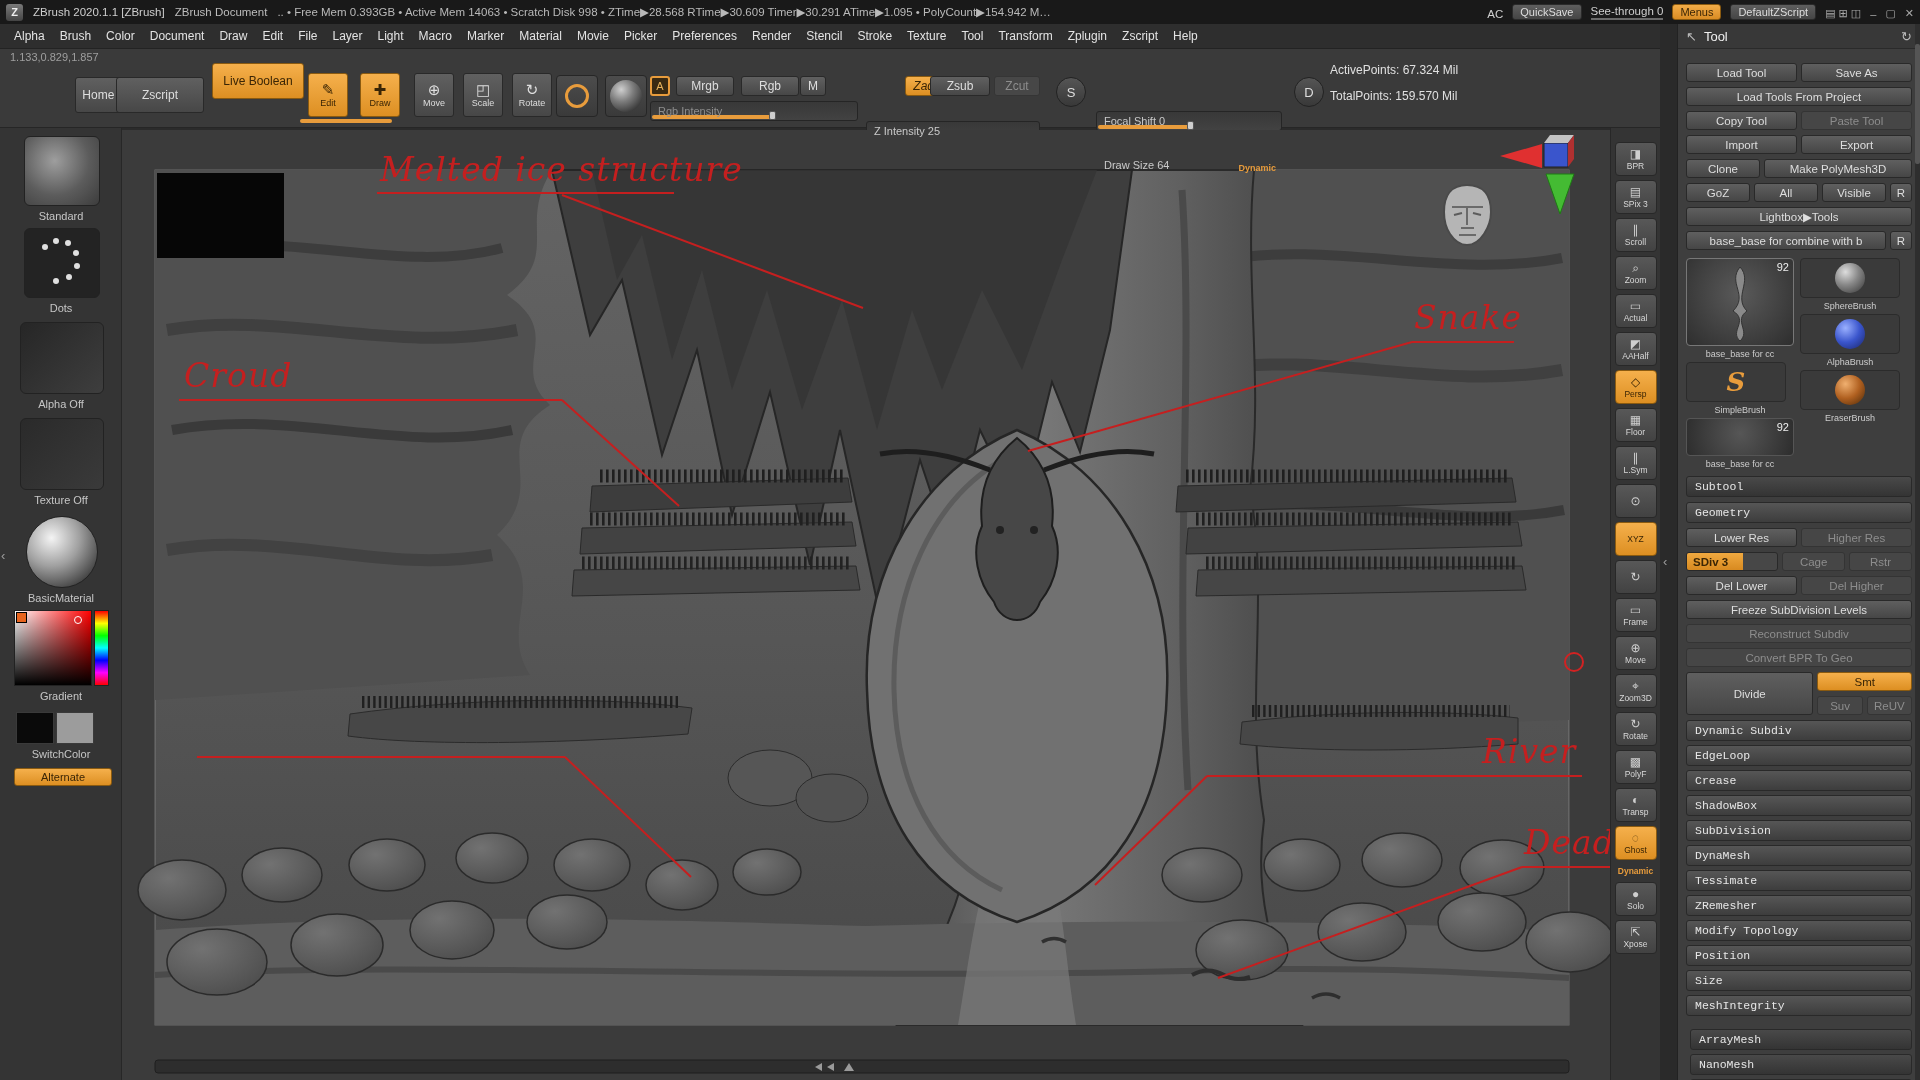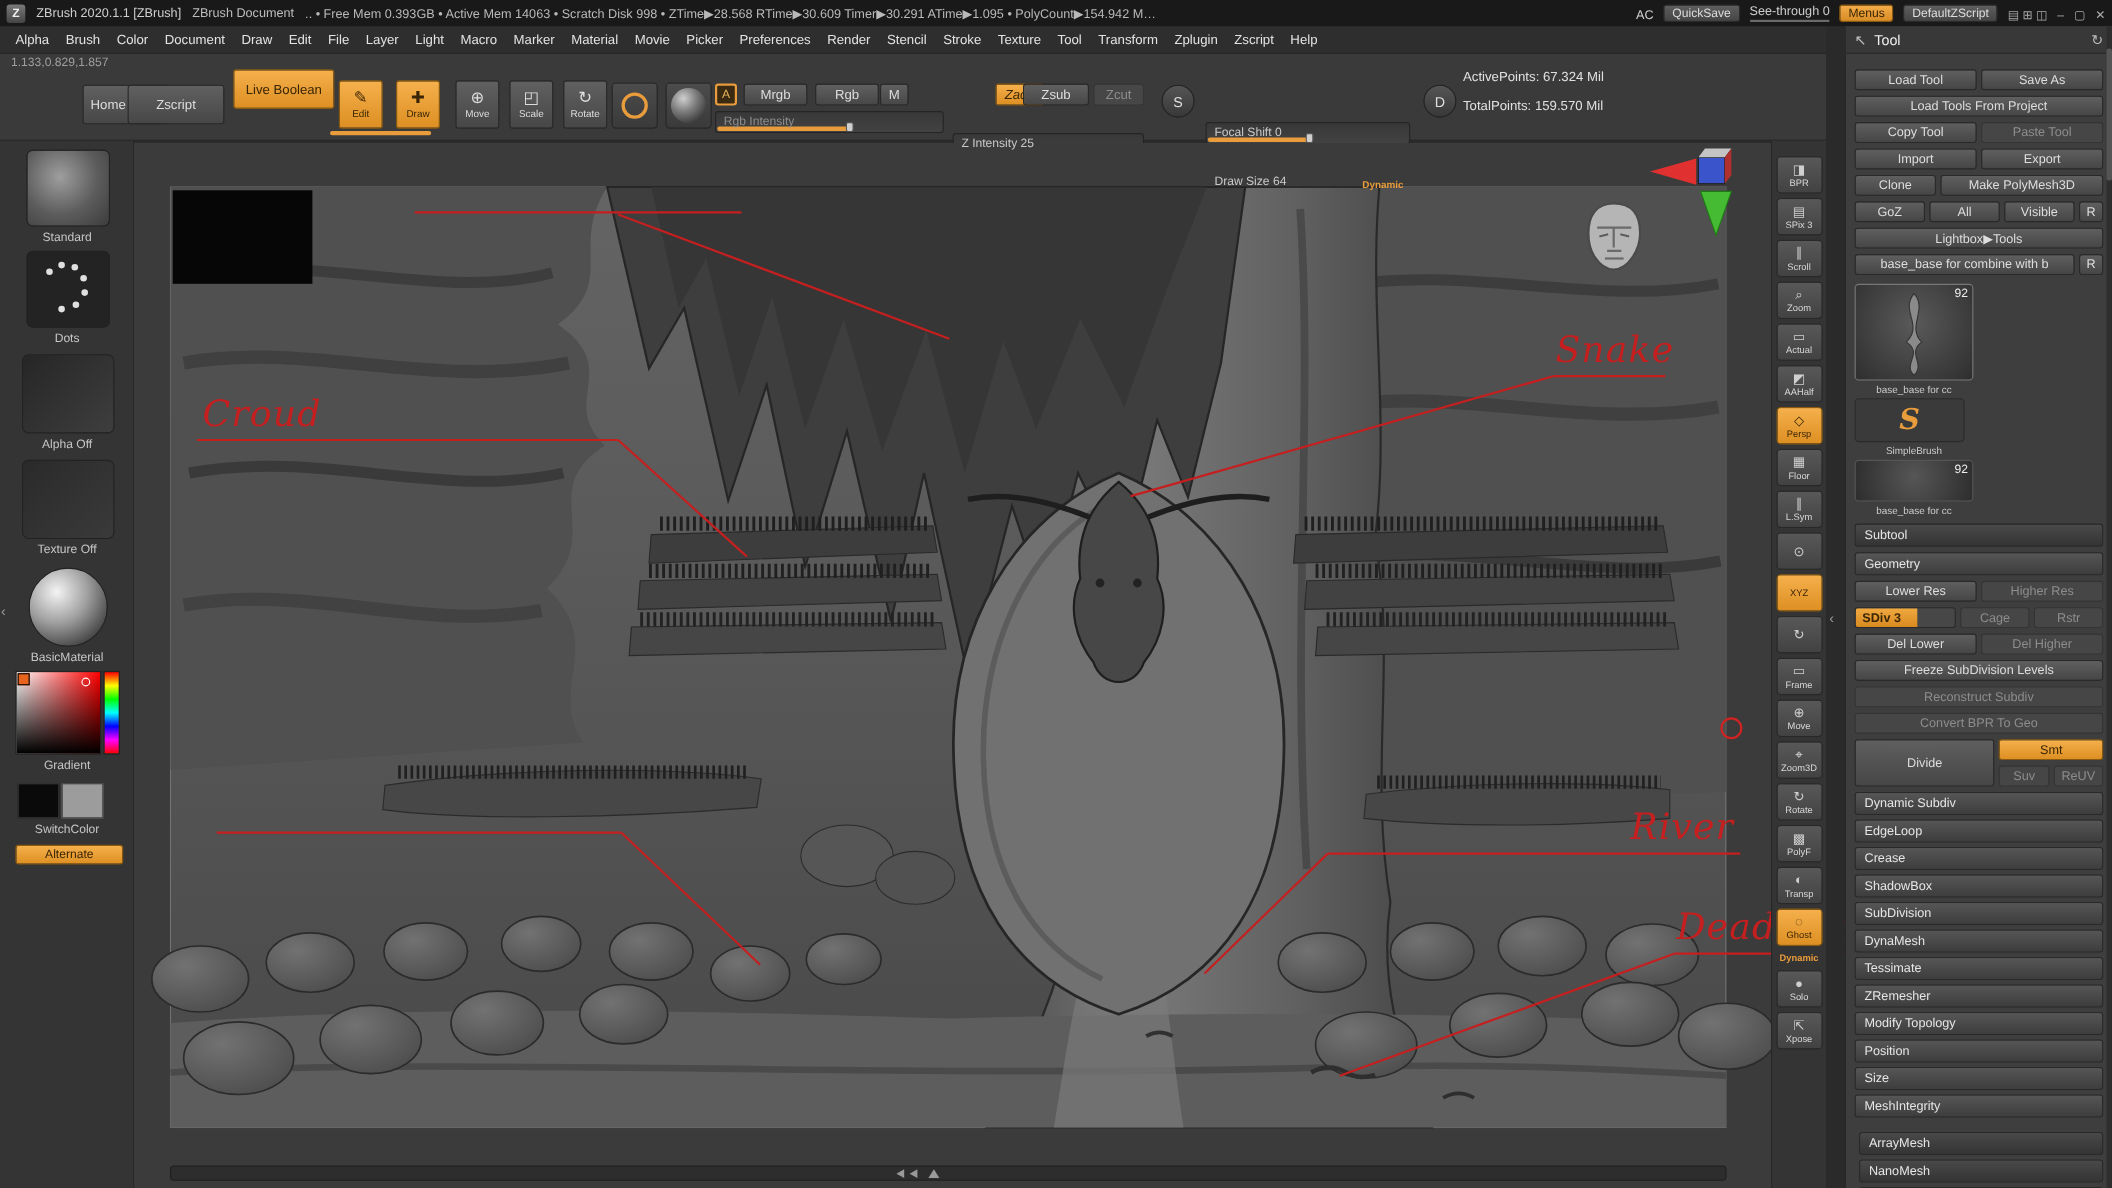--- a/index.html
+++ b/index.html
@@ -89,21 +89,21 @@
     color:#dedede; font-size:11.5px; display:flex; align-items:center; justify-content:center; padding:0 6px;
     white-space:nowrap; overflow:hidden; }
   .tbtn.grow { flex:1; }
   .tbtn.disabled { background:#464646; color:#8d8d8d; border-color:#343434; }
   .tbtn.orange { background:linear-gradient(#f5b04c,#dd8f22); color:#3a2505; border-color:#8a5a10; }
   .pslider { position:relative; height:19px; background:#474747; border:1px solid #292929; border-radius:3px; overflow:hidden;
     display:flex; align-items:center; padding:0 6px; }
   .pslider .pfill { position:absolute; left:0; top:0; bottom:0; background:linear-gradient(#f0a940,#d88a20); }
   .pslider .plab { position:relative; z-index:1; color:#3a2505; font-weight:bold; }
   .sec { height:21px; background:linear-gradient(#565656,#3d3d3d); border:1px solid #292929; border-radius:3px;
-    display:flex; align-items:center; padding:0 8px; color:#e6e6e6; }
+    display:flex; align-items:center; padding:0 8px; color:#e6e6e6;font-family:Liberation Mono, monospace; }
   .sec.dark { background:linear-gradient(#494949,#343434); }
   .thumbs { display:flex; gap:6px; margin:3px 0 2px 0; }
   .tcol { display:flex; flex-direction:column; gap:3px; }
   .tn-big { width:108px; height:88px; background:radial-gradient(circle at 50% 40%, #5a5a5a, #2e2e2e); border:1px solid #777;
     border-radius:4px; position:relative; }
   .tn-badge { position:absolute; top:2px; right:4px; font-size:11px; color:#eee; }
   .tn-label { font-size:9px; color:#cdcdcd; text-align:center; max-width:110px; overflow:hidden; white-space:nowrap; text-overflow:ellipsis;}
   .tn-sm { width:108px; height:38px; background:radial-gradient(circle at 50% 40%, #565656, #2d2d2d); border:1px solid #555;
     border-radius:4px; position:relative; }
   .tn-icon { width:100px; height:40px; display:flex; align-items:center; justify-content:center;
@@ -425,20 +425,21 @@
         <path d="M1290 212 L906 321"></path>
       <path d="M75 627 H443"></path>
         <path d="M443 627 L569 747"></path>
       <path d="M1085 646 H1460"></path>
         <path d="M1085 646 L973 755"></path>
       <path d="M1400 737 H1572"></path>
         <path d="M1400 737 L1096 848"></path>
     </g>
   </svg>
 
+  <div class="anno" style="left:258px;top:20px;">Melted ice structure</div>
   <div class="anno" style="left:62px;top:226px;">Croud</div>
   <div class="anno" style="left:1292px;top:168px;">Snake</div>
   <div class="anno" style="left:1360px;top:602px;">River</div>
   <div class="anno" style="left:1402px;top:693px;">Dead body</div>
 </div>
 
 <div class="right-tray">
 
     <div class="rt-item">
       <div class="rt-icon">◨</div>
@@ -610,20 +611,34 @@
         <div class="tn-label">base_base for cc</div>
         <div class="tn-icon">
           <span style="font-family:'DejaVu Serif',serif;font-style:italic;font-weight:bold;font-size:26px;color:#e89c3c;">S</span>
         </div>
         <div class="tn-label">SimpleBrush</div>
         <div class="tn-sm">
           <div class="tn-badge">92</div>
         </div>
         <div class="tn-label">base_base for cc</div>
       </div>
+      <div class="tcol">
+        <div class="tn-icon">
+          <div class="ball" style="background:radial-gradient(circle at 35% 30%, #ddd, #888 45%, #333);"></div>
+        </div>
+        <div class="tn-label">SphereBrush</div>
+        <div class="tn-icon">
+          <div class="ball" style="background:radial-gradient(circle at 35% 30%, #9ab0ff, #3a55cc 50%, #1a2566);"></div>
+        </div>
+        <div class="tn-label">AlphaBrush</div>
+        <div class="tn-icon">
+          <div class="ball" style="background:radial-gradient(circle at 35% 30%, #f0b070, #b06020 50%, #4a2808);"></div>
+        </div>
+        <div class="tn-label">EraserBrush</div>
+      </div>
     </div>
 
     <div class="sec dark">Subtool</div>
     <div class="sec">Geometry</div>
 
     <div class="row">
       <div class="tbtn grow">Lower Res</div>
       <div class="tbtn grow disabled">Higher Res</div>
     </div>
     <div class="row">

